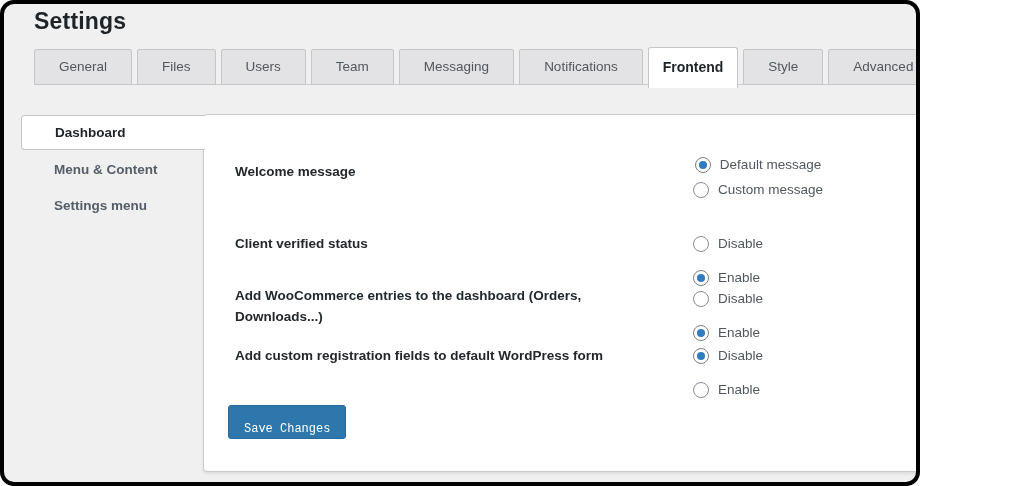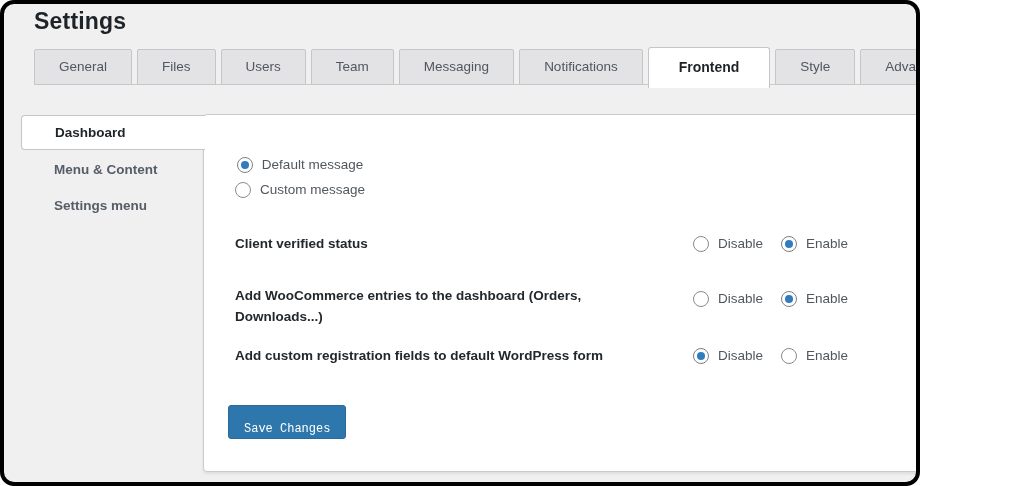--- a/index.html
+++ b/index.html
@@ -14,21 +14,21 @@
   }
   .underline { position:absolute; left:30px; top:80px; width:975px; height:1px; background:#c9cacd; z-index:0; }
   .tabbar { position:absolute; left:30px; top:45px; display:flex; gap:5px; align-items:flex-start; z-index:1; }
   .tab {
     box-sizing:border-box; height:36px; line-height:34px; padding:0 24px;
     background:var(--tab-bg,#e3e3e5); border:1px solid var(--border,#c5c6c9);
     font-size:13.5px; color:var(--text-gray,#50575e); cursor:pointer; white-space:nowrap;
     border-radius:2px 2px 0 0;
   }
   .tab.active {
-    margin-top:-2px; height:41px; line-height:39px; padding:0 30px;
+    margin-top:-2px; height:41px; line-height:39px; padding:0 14px;
     background:#fff; border-bottom:0; border-radius:3px 3px 0 0;
     font-weight:700; font-size:14px; color:var(--text-dark,#1d2327); z-index:2; position:relative;
   }
   .panel {
     position:absolute; left:199px; top:110px; width:806px; height:358px; box-sizing:border-box;
     background:var(--panel-bg,#fff); border:1px solid #c9cacd; border-radius:4px;
     box-shadow:0 2px 3px rgba(0,0,0,.08); z-index:1;
   }
   .side-active {
     position:absolute; left:17px; top:111px; width:184px; height:35px; box-sizing:border-box;
@@ -45,21 +45,21 @@
   .row { position:absolute; left:31px; width:750px; display:flex; }
   .r0 { top:42px; }  .r1 { top:121px; }  .r2 { top:170px; }  .r3 { top:233px; }
   .row-label {
     width:458px; box-sizing:border-box; padding-right:30px;
     font-size:13.5px; font-weight:600; color:#23282d; line-height:21px;
   }
   .r0 .row-label { padding-top:7px; line-height:16px; }
   .r1 .row-label, .r3 .row-label { line-height:16px; }
   .opts { display:flex; }
   .opts.vertical { flex-direction:column; gap:9px; }
-  .opts.horizontal { gap:18px; align-items:flex-start; }
+  .opts.horizontal { flex-direction:column; gap:18px; align-items:flex-start; }
   .r2 .opts { margin-top:6px; }
   .opt { display:inline-flex; align-items:center; gap:9px; cursor:pointer;justify-content:center; }
   .opt-label { font-size:13.5px; color:var(--text-gray,#50575e); line-height:16px; }
   .radio {
     box-sizing:border-box; width:16px; height:16px; border-radius:50%;
     border:1px solid #878c92; background:#fff; flex:0 0 16px; position:relative;
   }
   .radio.selected { border-color:#7b8087; }
   .radio.selected::after {
     content:""; position:absolute; left:3px; top:3px; width:8px; height:8px;
@@ -90,20 +90,21 @@
     <div class="tab">Advanced</div>
   </div>
 
   <div class="side-active">Dashboard</div>
   <div class="side-item si-1">Menu &amp; Content</div>
   <div class="side-item si-2">Settings menu</div>
 
   <div class="panel">
 
     <div class="row r0">
+      <div class="row-label">Welcome message</div>
       <div class="opts vertical">
         <label class="opt">
           <span class="radio selected"></span>
           <span class="opt-label">Default message</span>
         </label>
         <label class="opt">
           <span class="radio"></span>
           <span class="opt-label">Custom message</span>
         </label>
       </div>

